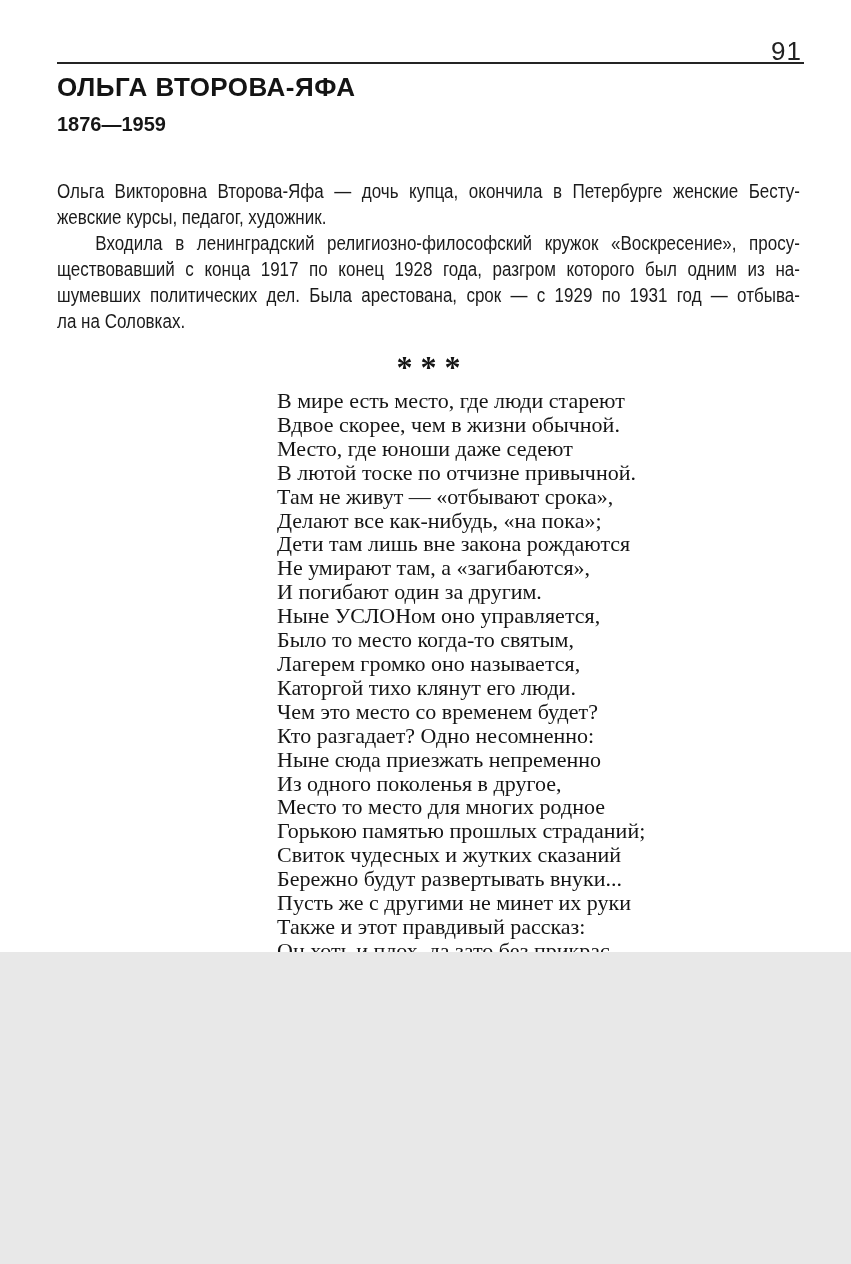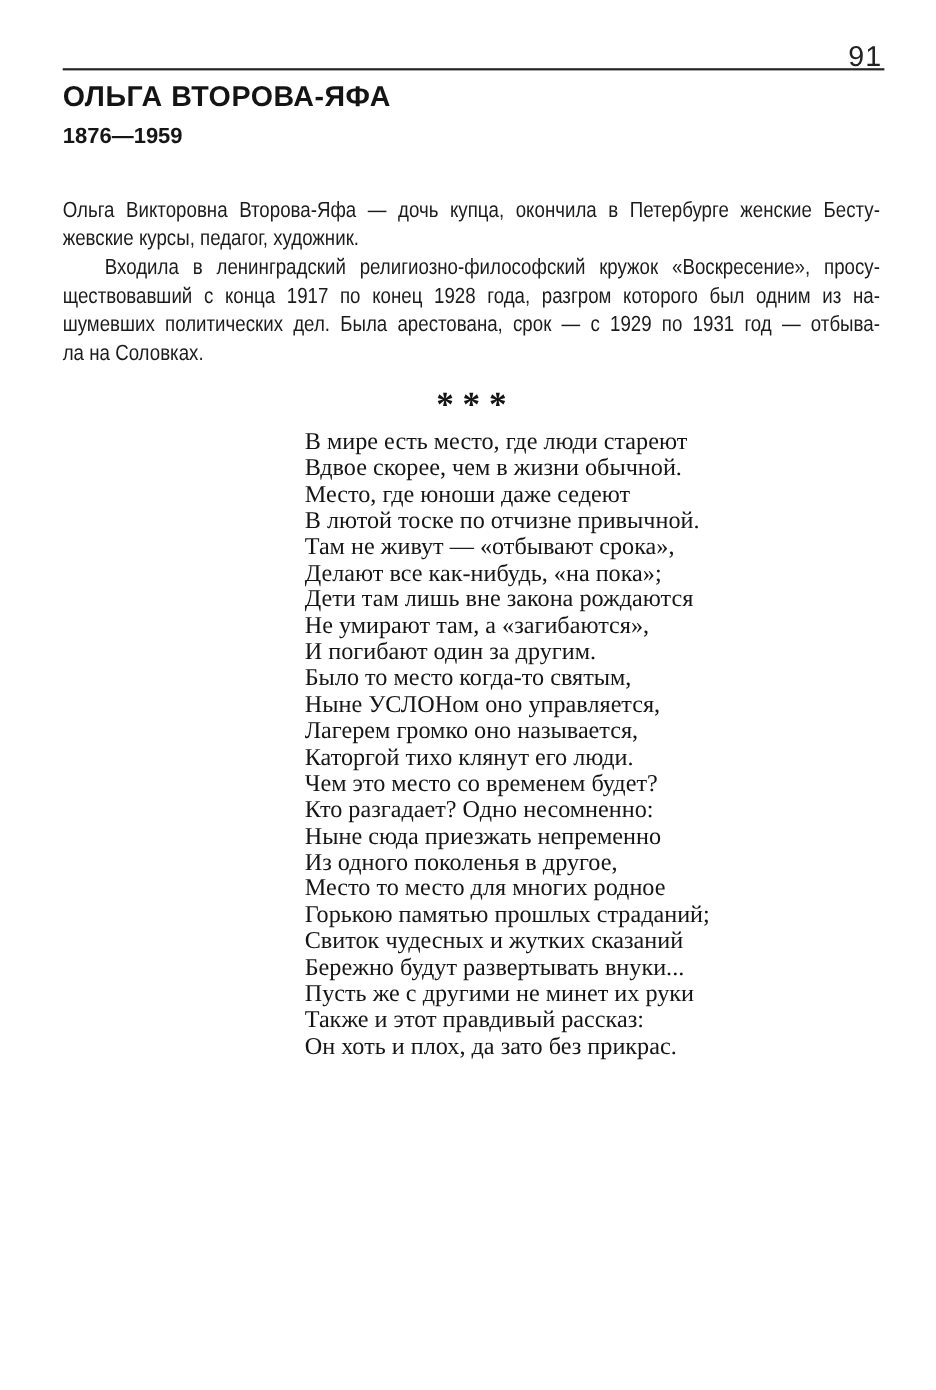--- a/index.html
+++ b/index.html
@@ -3,21 +3,21 @@
 <meta charset="utf-8">
 <style>
   html, body {
     margin: 0;
     padding: 0;
     background: #e8e8e8;
   }
   .page {
     position: relative;
     width: 851px;
-    height: 1264px;
+    height: 952px;
     margin: 0 auto;
     background: #ffffff;
     color: #1a1a1a;
     overflow: hidden;
     font-family: "Liberation Sans", sans-serif;
   }
   .page-number {
     position: absolute;
     top: 36px;
     right: 49px;
@@ -128,22 +128,22 @@
   <div class="poem">
     <div class="poem-line">В мире есть место, где люди стареют</div>
     <div class="poem-line">Вдвое скорее, чем в жизни обычной.</div>
     <div class="poem-line">Место, где юноши даже седеют</div>
     <div class="poem-line">В лютой тоске по отчизне привычной.</div>
     <div class="poem-line">Там не живут — «отбывают срока»,</div>
     <div class="poem-line">Делают все как-нибудь, «на пока»;</div>
     <div class="poem-line">Дети там лишь вне закона рождаются</div>
     <div class="poem-line">Не умирают там, а «загибаются»,</div>
     <div class="poem-line">И погибают один за другим.</div>
+    <div class="poem-line">Ныне УСЛОНом оно управляется,</div>
     <div class="poem-line">Было то место когда-то святым,</div>
-    <div class="poem-line">Ныне УСЛОНом оно управляется,</div>
     <div class="poem-line">Лагерем громко оно называется,</div>
     <div class="poem-line">Каторгой тихо клянут его люди.</div>
     <div class="poem-line">Чем это место со временем будет?</div>
     <div class="poem-line">Кто разгадает? Одно несомненно:</div>
     <div class="poem-line">Ныне сюда приезжать непременно</div>
     <div class="poem-line">Из одного поколенья в другое,</div>
     <div class="poem-line">Место то место для многих родное</div>
     <div class="poem-line">Горькою памятью прошлых страданий;</div>
     <div class="poem-line">Свиток чудесных и жутких сказаний</div>
     <div class="poem-line">Бережно будут развертывать внуки...</div>

